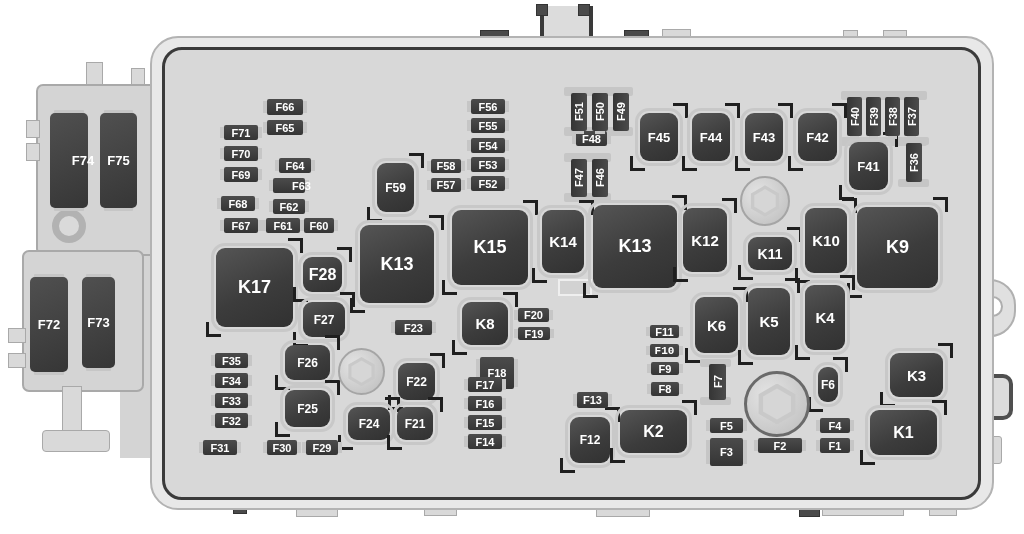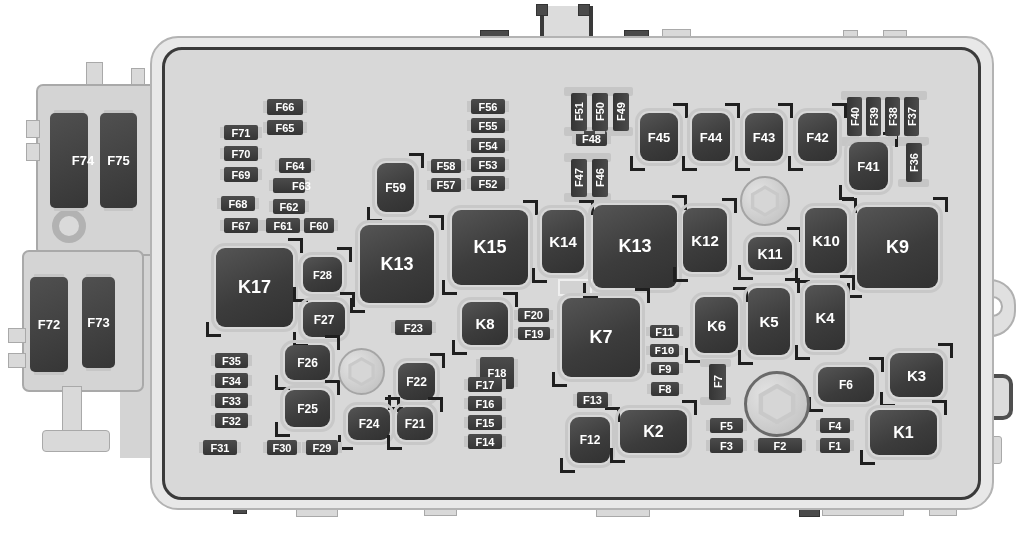--- a/index.html
+++ b/index.html
@@ -120,35 +120,34 @@
       <div class="relay" style="left: 849px; top: 142px; width: 39px; height: 48px; font-size: 13px;">F41</div>
       <div class="relay" style="left: 216px; top: 248px; width: 77px; height: 79px; font-size: 18px;">K17</div>
       <div class="relay" style="left: 360px; top: 225px; width: 74px; height: 78px; font-size: 18px;">K13</div>
       <div class="relay" style="left: 452px; top: 210px; width: 76px; height: 75px; font-size: 18px;">K15</div>
       <div class="relay" style="left: 542px; top: 210px; width: 42px; height: 63px; font-size: 15px;">K14</div>
       <div class="relay" style="left: 593px; top: 205px; width: 84px; height: 83px; font-size: 18px;">K13</div>
       <div class="relay" style="left: 683px; top: 208px; width: 44px; height: 64px; font-size: 15px;">K12</div>
       <div class="relay" style="left: 748px; top: 237px; width: 44px; height: 33px; font-size: 14px;">K11</div>
       <div class="relay" style="left: 805px; top: 208px; width: 42px; height: 65px; font-size: 15px;">K10</div>
       <div class="relay" style="left: 857px; top: 207px; width: 81px; height: 81px; font-size: 18px;">K9</div>
-      <div class="relay" style="left: 303px; top: 257px; width: 39px; height: 35px; font-size: 11px;">F28</div>
+      <div class="relay" style="left: 303px; top: 257px; width: 39px; height: 35px; font-size: 16px;">F28</div>
       <div class="relay" style="left: 303px; top: 302px; width: 42px; height: 35px; font-size: 12px;">F27</div>
       <div class="relay" style="left: 462px; top: 302px; width: 46px; height: 43px; font-size: 15px;">K8</div>
-      <div class="relay" style="left: 562px; top: 298px; width: 78px; height: 79px; font-size: 18px;">K7</div>
       <div class="relay" style="left: 695px; top: 297px; width: 43px; height: 56px; font-size: 15px;">K6</div>
       <div class="relay" style="left: 748px; top: 288px; width: 42px; height: 67px; font-size: 15px;">K5</div>
       <div class="relay" style="left: 805px; top: 285px; width: 40px; height: 65px; font-size: 15px;">K4</div>
       <div class="relay" style="left: 285px; top: 345px; width: 45px; height: 35px; font-size: 12px; text-align: right;">F26</div>
       <div class="relay" style="left: 285px; top: 390px; width: 45px; height: 37px; font-size: 12px;">F25</div>
       <div class="relay" style="left: 398px; top: 363px; width: 37px; height: 37px; font-size: 12px;">F22</div>
       <div class="relay" style="left: 348px; top: 407px; width: 42px; height: 33px; font-size: 12px;">F24</div>
       <div class="relay" style="left: 397px; top: 407px; width: 36px; height: 33px; font-size: 12px;">F21</div>
       <div class="relay" style="left: 570px; top: 417px; width: 40px; height: 46px; font-size: 12px;">F12</div>
       <div class="relay" style="left: 620px; top: 410px; width: 67px; height: 43px; font-size: 16px;">K2</div>
-      <div class="relay" style="left: 818px; top: 367px; width: 56px; height: 35px; font-size: 12px; text-align: center;">F6</div>
+      <div class="relay" style="left: 818px; top: 367px; width: 20px; height: 35px; font-size: 12px; text-align: center;">F6</div>
       <div class="relay" style="left: 890px; top: 353px; width: 53px; height: 44px; font-size: 15px;">K3</div>
       <div class="relay" style="left: 870px; top: 410px; width: 67px; height: 45px; font-size: 16px;">K1</div>
       <div class="fuse-h" style="left: 224px; top: 125px; width: 34px; height: 15px;">F71</div>
       <div class="fuse-h" style="left: 224px; top: 146px; width: 34px; height: 15px;">F70</div>
       <div class="fuse-h" style="left: 224px; top: 167px; width: 34px; height: 15px;">F69</div>
       <div class="fuse-h" style="left: 221px; top: 196px; width: 34px; height: 15px;">F68</div>
       <div class="fuse-h" style="left: 224px; top: 218px; width: 34px; height: 15px;">F67</div>
       <div class="fuse-h" style="left: 267px; top: 99px; width: 36px; height: 16px;">F66</div>
       <div class="fuse-h" style="left: 267px; top: 120px; width: 36px; height: 15px;">F65</div>
       <div class="fuse-h" style="left: 279px; top: 158px; width: 32px; height: 15px;">F64</div>
@@ -178,21 +177,21 @@
       <div class="fuse-h" style="left: 203px; top: 440px; width: 34px; height: 15px;">F31</div>
       <div class="fuse-h" style="left: 267px; top: 440px; width: 30px; height: 15px;">F30</div>
       <div class="fuse-h" style="left: 306px; top: 440px; width: 32px; height: 15px;">F29</div>
       <div class="fuse-h" style="left: 480px; top: 357px; width: 34px; height: 32px;">F18</div>
       <div class="fuse-h" style="left: 468px; top: 377px; width: 34px; height: 15px;">F17</div>
       <div class="fuse-h" style="left: 468px; top: 396px; width: 34px; height: 15px;">F16</div>
       <div class="fuse-h" style="left: 468px; top: 415px; width: 34px; height: 15px;">F15</div>
       <div class="fuse-h" style="left: 468px; top: 434px; width: 34px; height: 15px;">F14</div>
       <div class="fuse-h" style="left: 577px; top: 392px; width: 31px; height: 16px;">F13</div>
       <div class="fuse-h" style="left: 710px; top: 418px; width: 33px; height: 15px;">F5</div>
-      <div class="fuse-h" style="left: 710px; top: 438px; width: 33px; height: 15px;">F3</div>
+      <div class="fuse-h" style="left: 710px; top: 438px; width: 33px; height: 28px;">F3</div>
       <div class="fuse-h" style="left: 758px; top: 438px; width: 44px; height: 15px;">F2</div>
       <div class="fuse-h" style="left: 820px; top: 418px; width: 30px; height: 15px;">F4</div>
       <div class="fuse-h" style="left: 820px; top: 438px; width: 30px; height: 15px;">F1</div>
       <div class="fuse-v" style="left: 571px; top: 93px; width: 16px; height: 38px;">F51</div>
       <div class="fuse-v" style="left: 592px; top: 93px; width: 16px; height: 38px;">F50</div>
       <div class="fuse-v" style="left: 613px; top: 93px; width: 16px; height: 38px;">F49</div>
       <div class="fuse-v" style="left: 571px; top: 159px; width: 16px; height: 38px;">F47</div>
       <div class="fuse-v" style="left: 592px; top: 159px; width: 16px; height: 38px;">F46</div>
       <div class="fuse-v" style="left: 847px; top: 97px; width: 15px; height: 39px;">F40</div>
       <div class="fuse-v" style="left: 866px; top: 97px; width: 15px; height: 39px;">F39</div>

